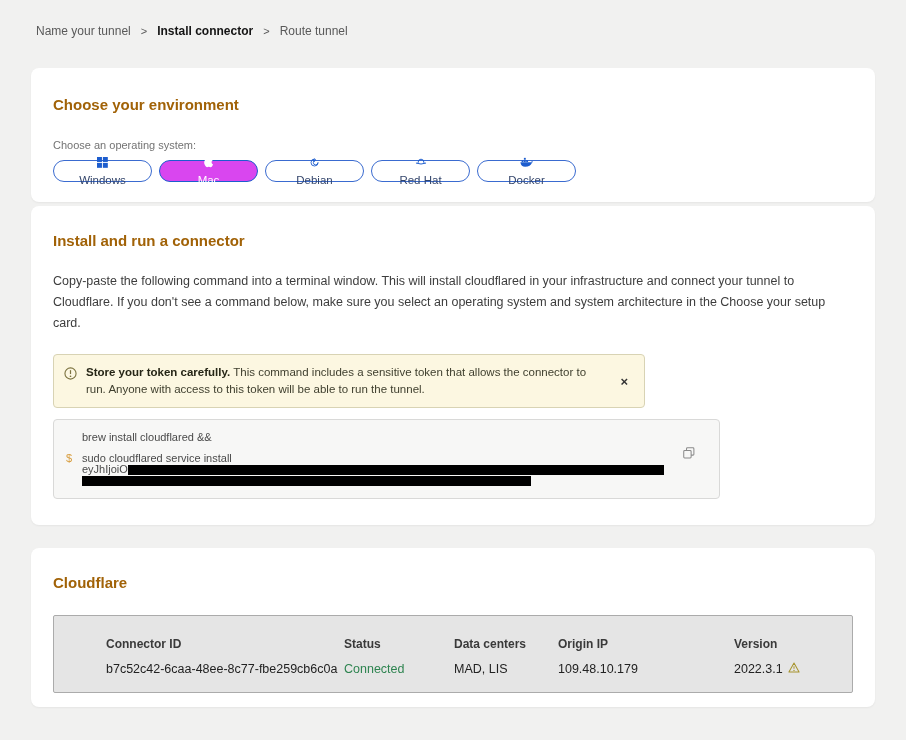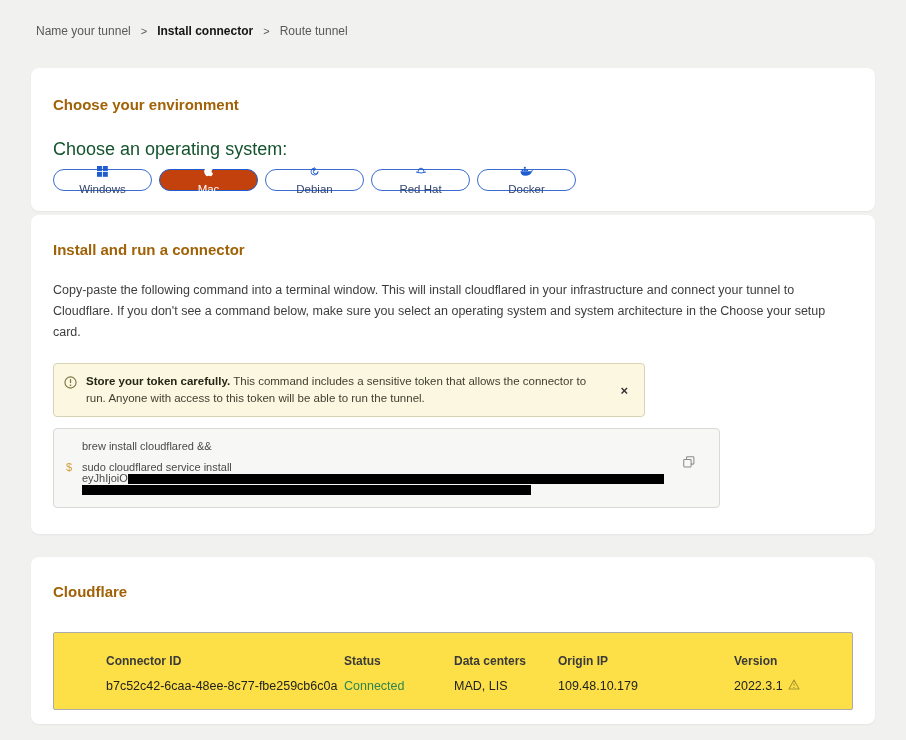--- a/index.html
+++ b/index.html
@@ -18,30 +18,30 @@
   .crumb-sep { color:#595959; font-size:11px; }
 
   
   .card { background:#ffffff; border-radius:8px; margin:0 31px; box-shadow:0 1px 2px rgba(0,0,0,0.05); }
   .card h2 { margin:0; font-size:15px; font-weight:bold; color:#a16207; }
   .card-env { margin-top:30px; padding:28px 22px 20px 22px; }
   .card-install { margin-top:4px; padding:26px 22px 26px 22px; }
   .card-connectors { margin-top:23px; padding:26px 22px 14px 22px; }
 
   
-  .os-label { font-size:18px; color:#14532d; margin:26px 0 9px 0; }
+  .os-label { font-size:11px; color:#737373; margin:26px 0 9px 0; }
   .os-row { display:flex; gap:7px; }
   .os-btn {
     width:99px; height:22px; border:1px solid #3a6bd0; border-radius:11px;
     background:#fff; color:#33456b; font-size:11.5px;
     display:flex; align-items:center; justify-content:center; gap:6px;
     cursor:pointer; font-family:"Liberation Sans", sans-serif; padding:0;flex-direction:column;
   }
   .os-btn .ic { color:#1d5dce; display:inline-flex; }
-  .os-btn.selected { background:#c2410c; border-color:#1d5dce; color:#fff;justify-content:center; }
+  .os-btn.selected { background:#d946ef; border-color:#1d5dce; color:#fff;justify-content:center; }
   .os-btn.selected .ic { color:#fff; }
 
   
   .desc { font-size:12.5px; line-height:21px; color:#3d3d3d; margin:22px 0 0 0; }
   .warning-banner {
     margin-top:20px; width:592px; background:#fcf7e1; border:1px solid #d8d3b4;
     border-radius:4px; padding:9px 12px 9px 10px; display:flex; gap:9px; align-items:flex-start;
   }
   .warn-text { font-size:11.5px; line-height:17px; color:#3f3f2e; max-width:560px; }
   .warn-title { font-weight:bold; color:#262616; }
@@ -56,21 +56,21 @@
   .code-line1 { padding-left:16px; }
   .code-cmd { display:flex; gap:6px; margin-top:10px; }
   .prompt { color:#d79b3a; width:10px; flex:0 0 auto; }
   .cmd-lines div { line-height:11px; }
   .cmd-lines .tok-line { margin-top:0; }
   .redact { display:inline-block; height:10px; background:#000; vertical-align:middle; }
   .copy-btn { position:absolute; top:27px; right:24px; cursor:pointer; color:#8a8a8a; background:none; border:none; padding:0; }
 
   
   .conn-table {
-    margin-top:32px; width:800px; background:#fde047; border:1px solid #ababab; border-radius:2px;
+    margin-top:24px; width:800px; background:#e5e5e5; border:1px solid #ababab; border-radius:2px;
     padding:21px 0 16px 52px;
   }
   .t-head, .t-row { display:grid; grid-template-columns:238px 110px 104px 176px 1fr; align-items:center; }
   .t-head { font-size:12px; font-weight:bold; color:#3a3a3a; }
   .t-row { margin-top:11px; font-size:12.5px; color:#222; }
   .status-connected { color:#2e8450; }
   .version-cell { display:flex; align-items:flex-start; gap:5px; }
 </style>
 </head>
 <body>

